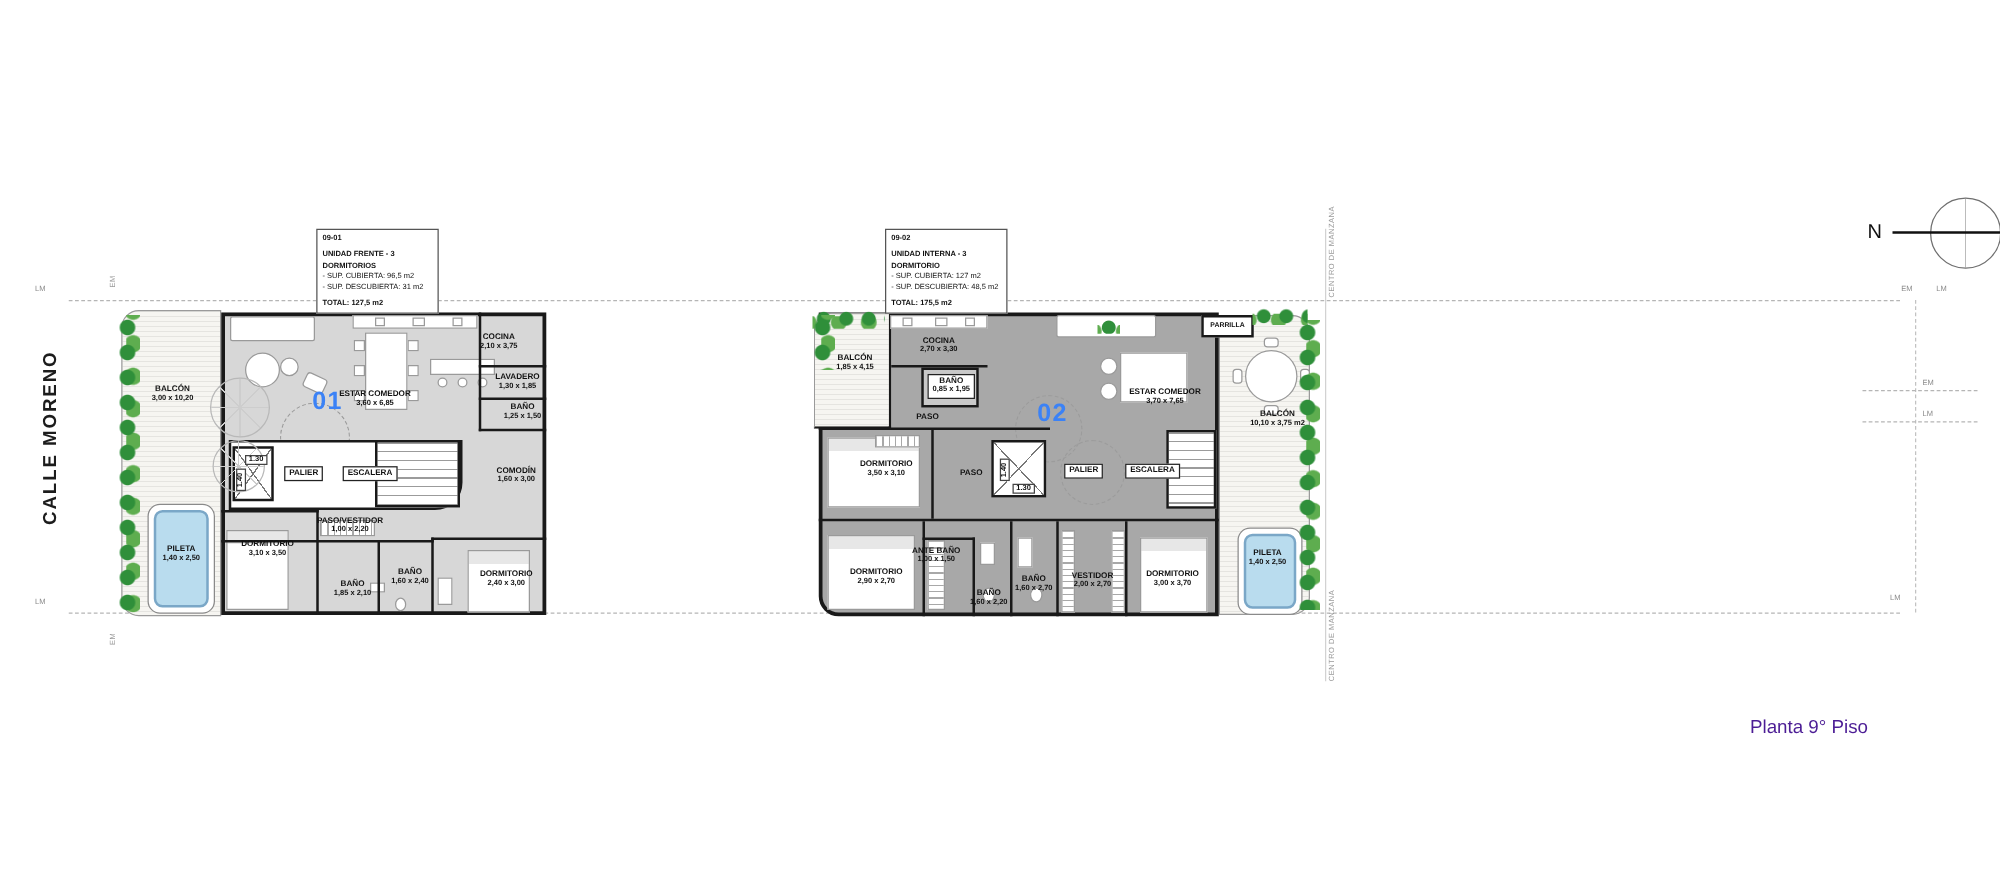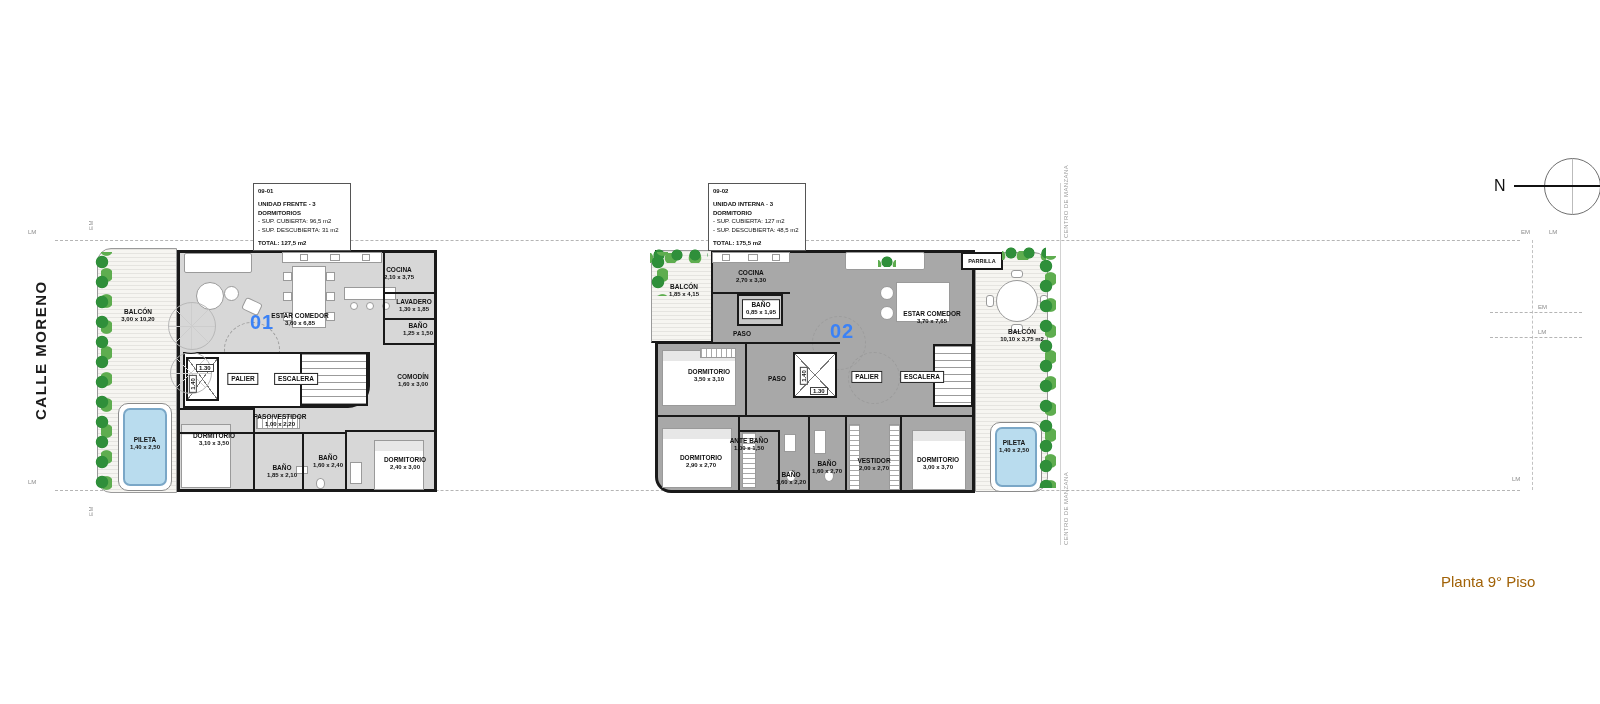--- a/index.html
+++ b/index.html
@@ -57,21 +57,21 @@
   .lift-dim.rot{transform:rotate(-90deg);transform-origin:center;}
   .unitnum{position:absolute;transform:translate(-50%,-50%);font-size:20px;font-weight:bold;
            color:#3b82f6;z-index:15;letter-spacing:1px;}
   .infobox{position:absolute;background:#fff;border:1px solid #555;padding:3px 4px;z-index:40;
            font-size:6px;line-height:1.4;color:#111;}
   .infobox .code{font-weight:bold;margin-bottom:5px;}
   .infobox .t{font-weight:bold;}
   .infobox .total{font-weight:bold;margin-top:5px;}
   .street{position:absolute;transform:rotate(-90deg);transform-origin:0 0;font-size:15px;
           font-weight:bold;letter-spacing:1.5px;color:#1c1c1c;z-index:3;white-space:nowrap;}
-  .title{position:absolute;font-size:15px;color:#a16207;z-index:3;white-space:nowrap;margin-left:41px;}
+  .title{position:absolute;font-size:15px;color:#4c1d95;z-index:3;white-space:nowrap;}
   .north-n{position:absolute;font-size:16px;color:#111;z-index:3;}
   .north-line{position:absolute;height:2px;background:#111;z-index:3;}
   .north-circle{position:absolute;border:1px solid #6f6f6f;border-radius:50%;z-index:2;background:
     linear-gradient(90deg,transparent calc(50% - .5px),#bbb calc(50% - .5px) calc(50% + .5px),transparent calc(50% + .5px));}
 </style>
 </head>
 <body>
 
 <div id="stage">
 

